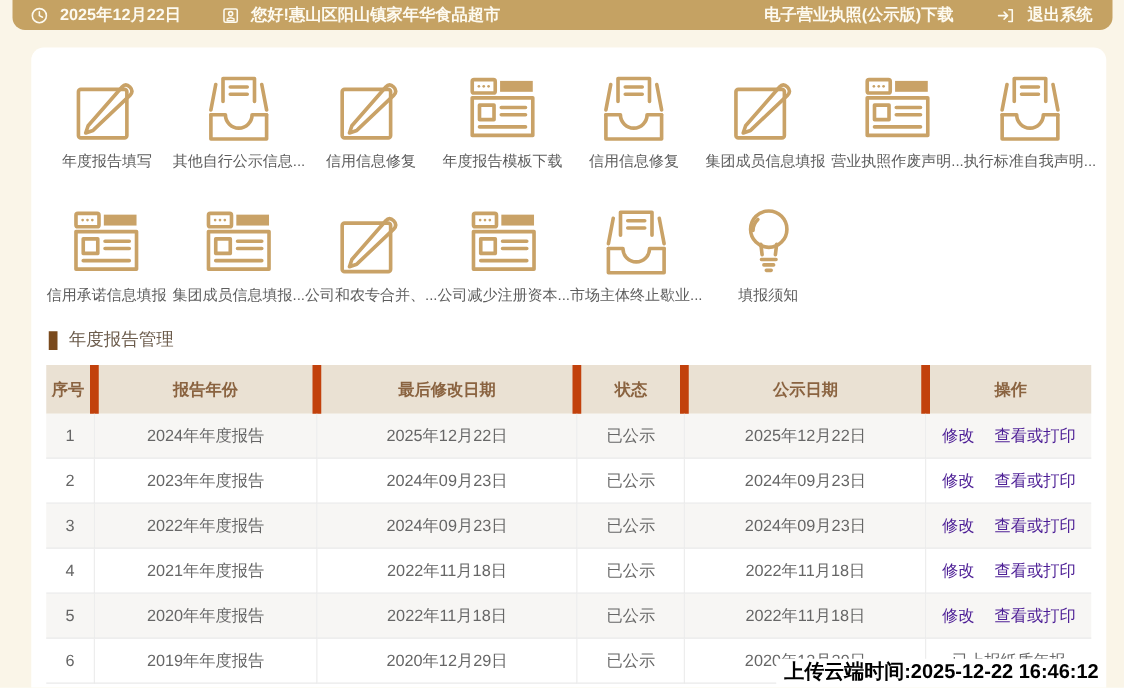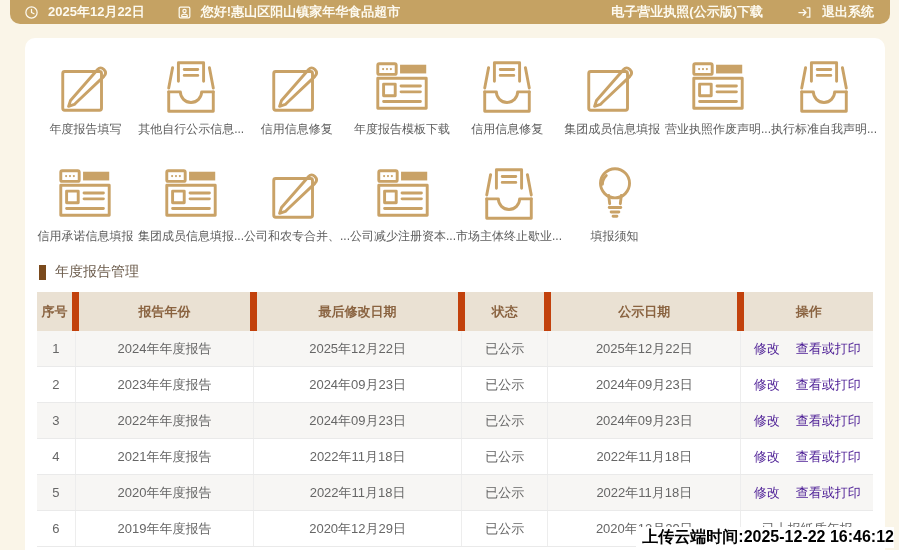--- a/index.html
+++ b/index.html
@@ -40,21 +40,21 @@
     border-right:7px solid #c2410c;text-align:center;}
   thead th:last-child{border-right:none;}
   tbody td{height:33px;text-align:center;border-bottom:1px solid #eaeaea;
     border-right:1px solid #ededed;white-space:nowrap;}
   tbody td:last-child{border-right:none;}
   tbody tr:nth-child(odd){background:#f7f6f4;}
   tbody tr:nth-child(even){background:#ffffff;}
   .link{color:#4c1d95;cursor:pointer;margin:0 8px;text-align:right;}
 
   
-  .footer-time{position:absolute;right:5px;bottom:2px;font-size:16px;font-weight:600;
+  .footer-time{position:absolute;right:20px;bottom:2px;font-size:16px;font-weight:600;
     color:#000;background:#fff;padding-left:6px;z-index:6;}
 </style>
 </head>
 <body>
 
 <div class="topbar">
   <div class="tb-left">
     <span class="tb-icon">
       <svg viewBox="0 0 24 24">
           <circle cx="12" cy="12" r="9"></circle>

